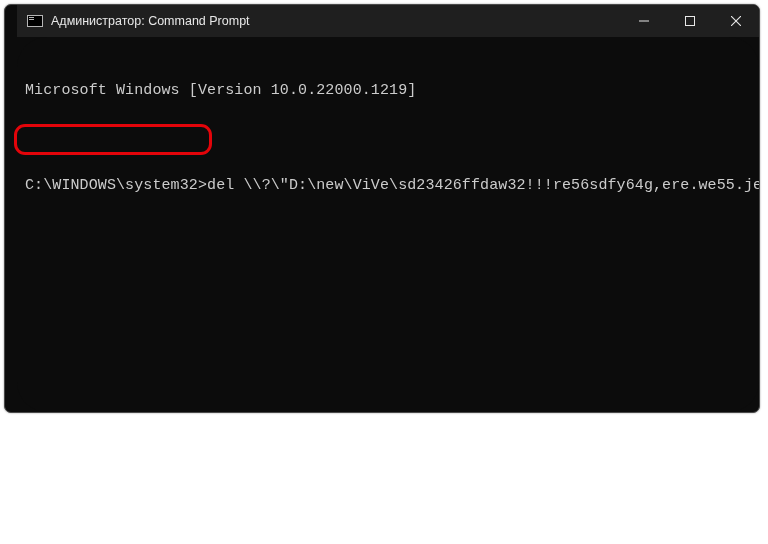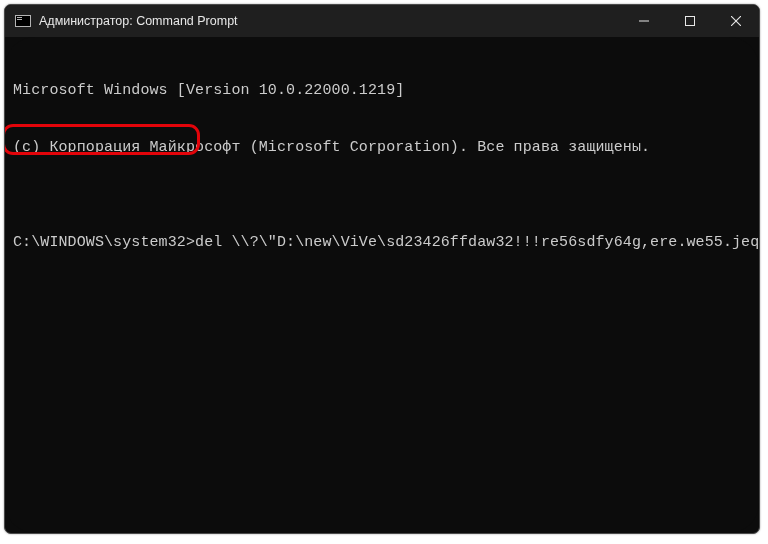--- a/index.html
+++ b/index.html
@@ -8,29 +8,30 @@
     width: 768px;
     height: 544px;
     overflow: hidden;
     font-family: "Segoe UI", Tahoma, sans-serif;
     display: flex;
     align-items: flex-start;
     justify-content: flex-start;
   }
   .window {
     width: 756px;
-    height: 530px;
+    height: 409px;
     margin: 4px;
     background: #0c0c0c;
     border: 1px solid #4a4a4a;
     border-radius: 7px;
     overflow: hidden;
     display: flex;
     flex-direction: column;
     box-shadow: 0 0 2px rgba(0,0,0,.4);
+    padding-left: 12px;
   }
   .titlebar {
     height: 32px;
     background: #1f1f1f;
     display: flex;
     align-items: center;
     color: #e8e8e8;
     font-size: 12.5px;
     user-select: none;
   }
@@ -124,21 +125,20 @@
     <div class="win-btn close">
       <svg viewBox="0 0 10 10">
           <line x1="0" y1="0" x2="10" y2="10"></line>
           <line x1="10" y1="0" x2="0" y2="10"></line>
         </svg>
     </div>
   </div>
 
   <div class="terminal">
     <div class="line">Microsoft Windows [Version 10.0.22000.1219]</div>
-    <div class="line">(c) Корпорация Майкрософт (Microsoft Corporation). Все права защищены.</div>
     <div class="line"></div>
     <div class="line">C:\WINDOWS\system32&gt;del \\?\"D:\new\ViVe\sd23426ffdaw32!!!re56sdfy64g,ere.we55.jeq"</div>
     <div class="line"></div>
 
     <div class="highlight" style="left:-3px; top:87px; width:198px; height:31px;"></div>
   </div>
 
 </div>
 
 </body></html>

